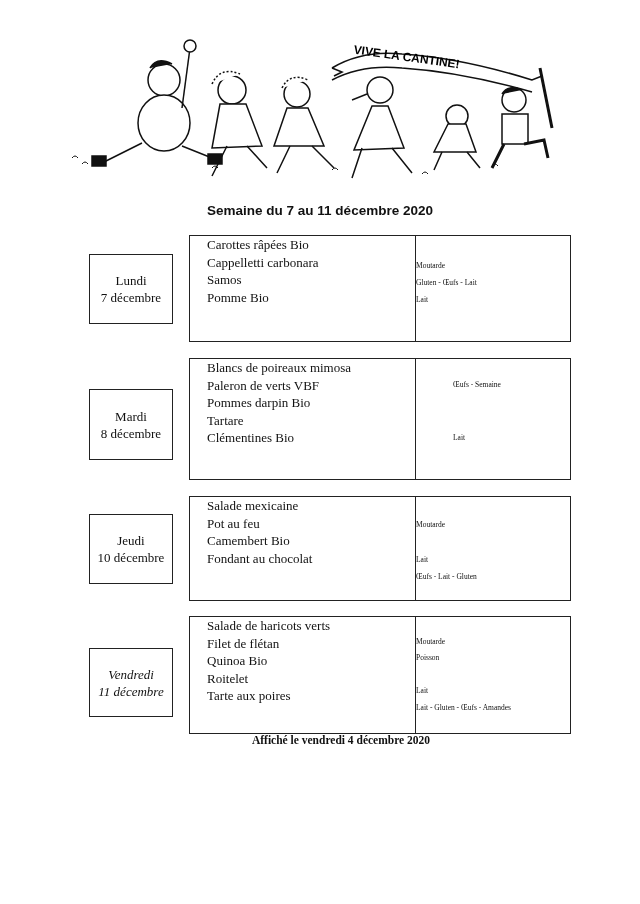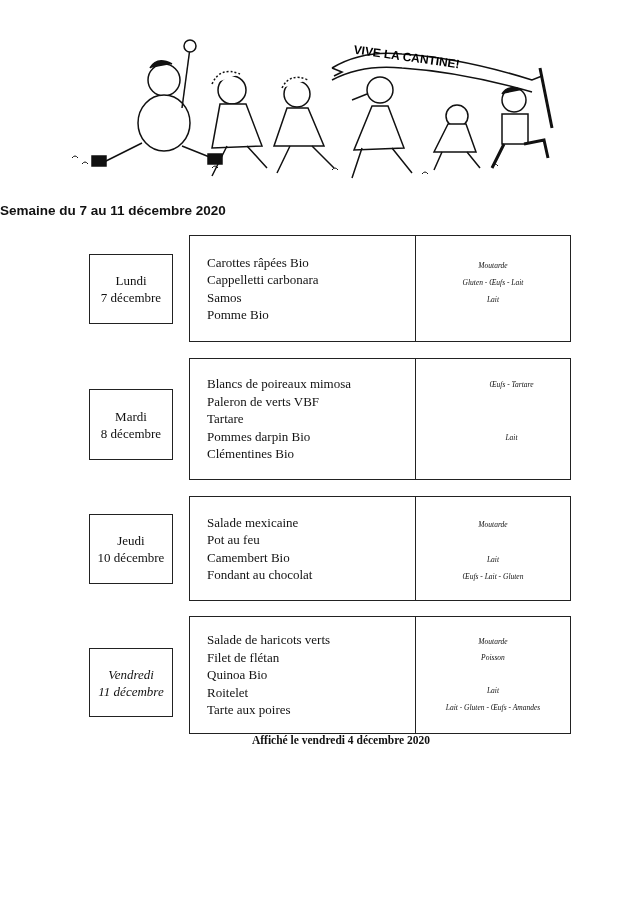--- a/index.html
+++ b/index.html
@@ -1,23 +1,23 @@
 <!DOCTYPE html>
 <html><head>
 <meta charset="utf-8">
 <style>
   html, body { margin:0; padding:0; background:#fff; }
   body { width:640px; height:904px; position:relative; overflow:hidden; font-family:"Liberation Serif", serif; color:#111; }
   .banner { position:absolute; left:62px; top:28px; width:500px; height:160px; }
-  .title { position:absolute; left:0; width:640px; top:203px; text-align:left; font-family:"Liberation Sans", sans-serif; font-weight:bold; font-size:13.5px; }
+  .title { position:absolute; left:0; width:640px; top:203px; text-align:center; font-family:"Liberation Sans", sans-serif; font-weight:bold; font-size:13.5px; }
   .footer { position:absolute; left:0; width:640px; top:734px; text-align:center; font-family:"Liberation Serif", serif; font-weight:bold; font-size:11.5px;padding-left:21px; }
   .day { position:absolute; left:89px; width:82px; border:1.5px solid #222; display:flex; flex-direction:column; align-items:center; justify-content:center; font-size:13px; line-height:17px; text-align:center; }
   .menu { position:absolute; left:189px; width:380px; border:1.5px solid #222; display:flex; }
-  .dishes { width:226px; border-right:1.5px solid #222; padding:0 0 0 17px; box-sizing:border-box; display:flex; flex-direction:column; justify-content:center; font-size:13px; line-height:17.5px; }
-  .allergens { flex:1; position:relative; font-style:italic; font-size:7.5px; text-align:center; }
+  .dishes { width:226px; border-right:1.5px solid #222; padding:0 0 0 17px; box-sizing:border-box; display:flex; flex-direction:column; justify-content:flex-start; font-size:13px; line-height:17.5px; }
+  .allergens { flex:1; position:relative; font-size:7.5px; text-align:left; }
   .allergens span { position:absolute; left:0; right:0; }
 </style>
 </head>
 <body>
 
 <svg class="banner" viewBox="0 0 500 160">
   <g stroke="#111" stroke-width="1.6" fill="none">
     <path d="M270 40 Q300 22 340 26 Q400 30 470 52 L480 48"></path>
     <path d="M270 40 L280 44 L272 48"></path>
     <path d="M270 52 Q300 36 340 40 Q400 44 470 64"></path>
@@ -85,26 +85,26 @@
 </div>
 
 <div class="day" style="top:389px;height:69px;">
   <div>Mardi</div>
   <div>8 décembre</div>
 </div>
 <div class="menu" style="top:358px;height:120px;gap:37px;">
   <div class="dishes">
     <div>Blancs de poireaux mimosa</div>
     <div>Paleron de verts VBF</div>
+    <div>Pommes darpin Bio</div>
     <div>Tartare</div>
-    <div>Pommes darpin Bio</div>
     <div>Clémentines Bio</div>
   </div>
   <div class="allergens">
-    <span style="top:21px">Œufs - Tartare</span>
+    <span style="top:21px">Œufs - Semaine</span>
     <span style="top:74px">Lait</span>
   </div>
 </div>
 
 <div class="day" style="top:514px;height:68px;">
   <div>Jeudi</div>
   <div>10 décembre</div>
 </div>
 <div class="menu" style="top:496px;height:103px;">
   <div class="dishes">

